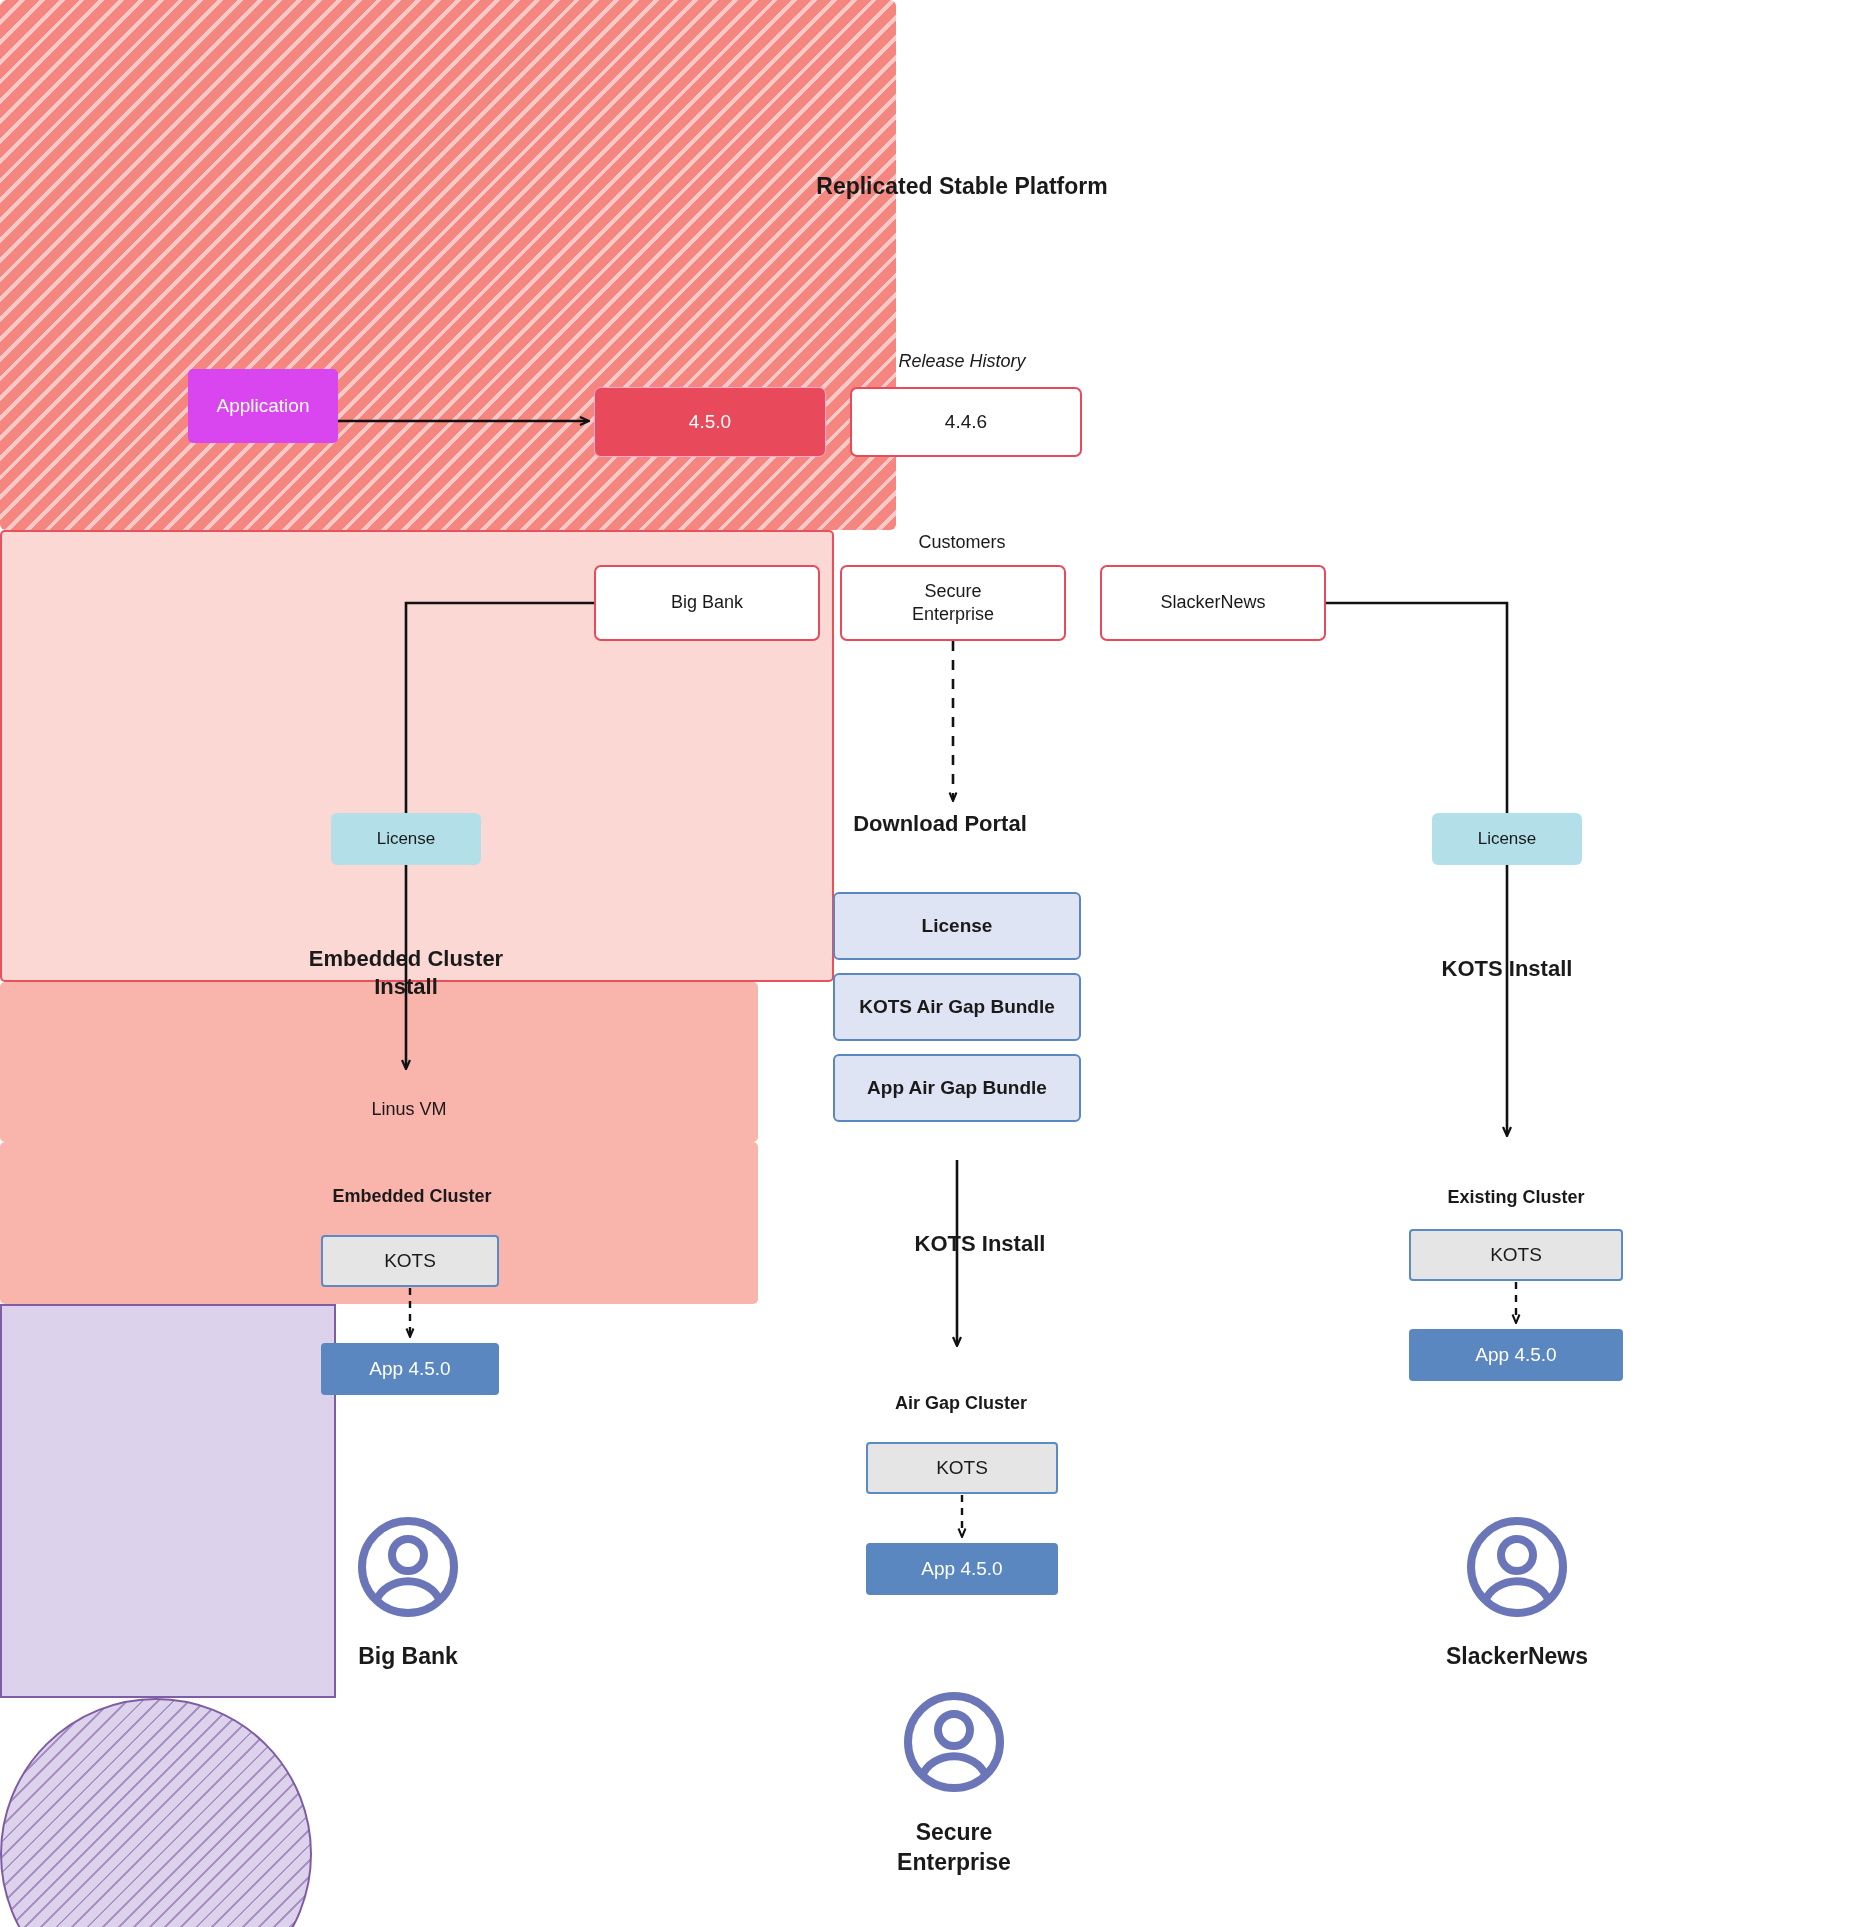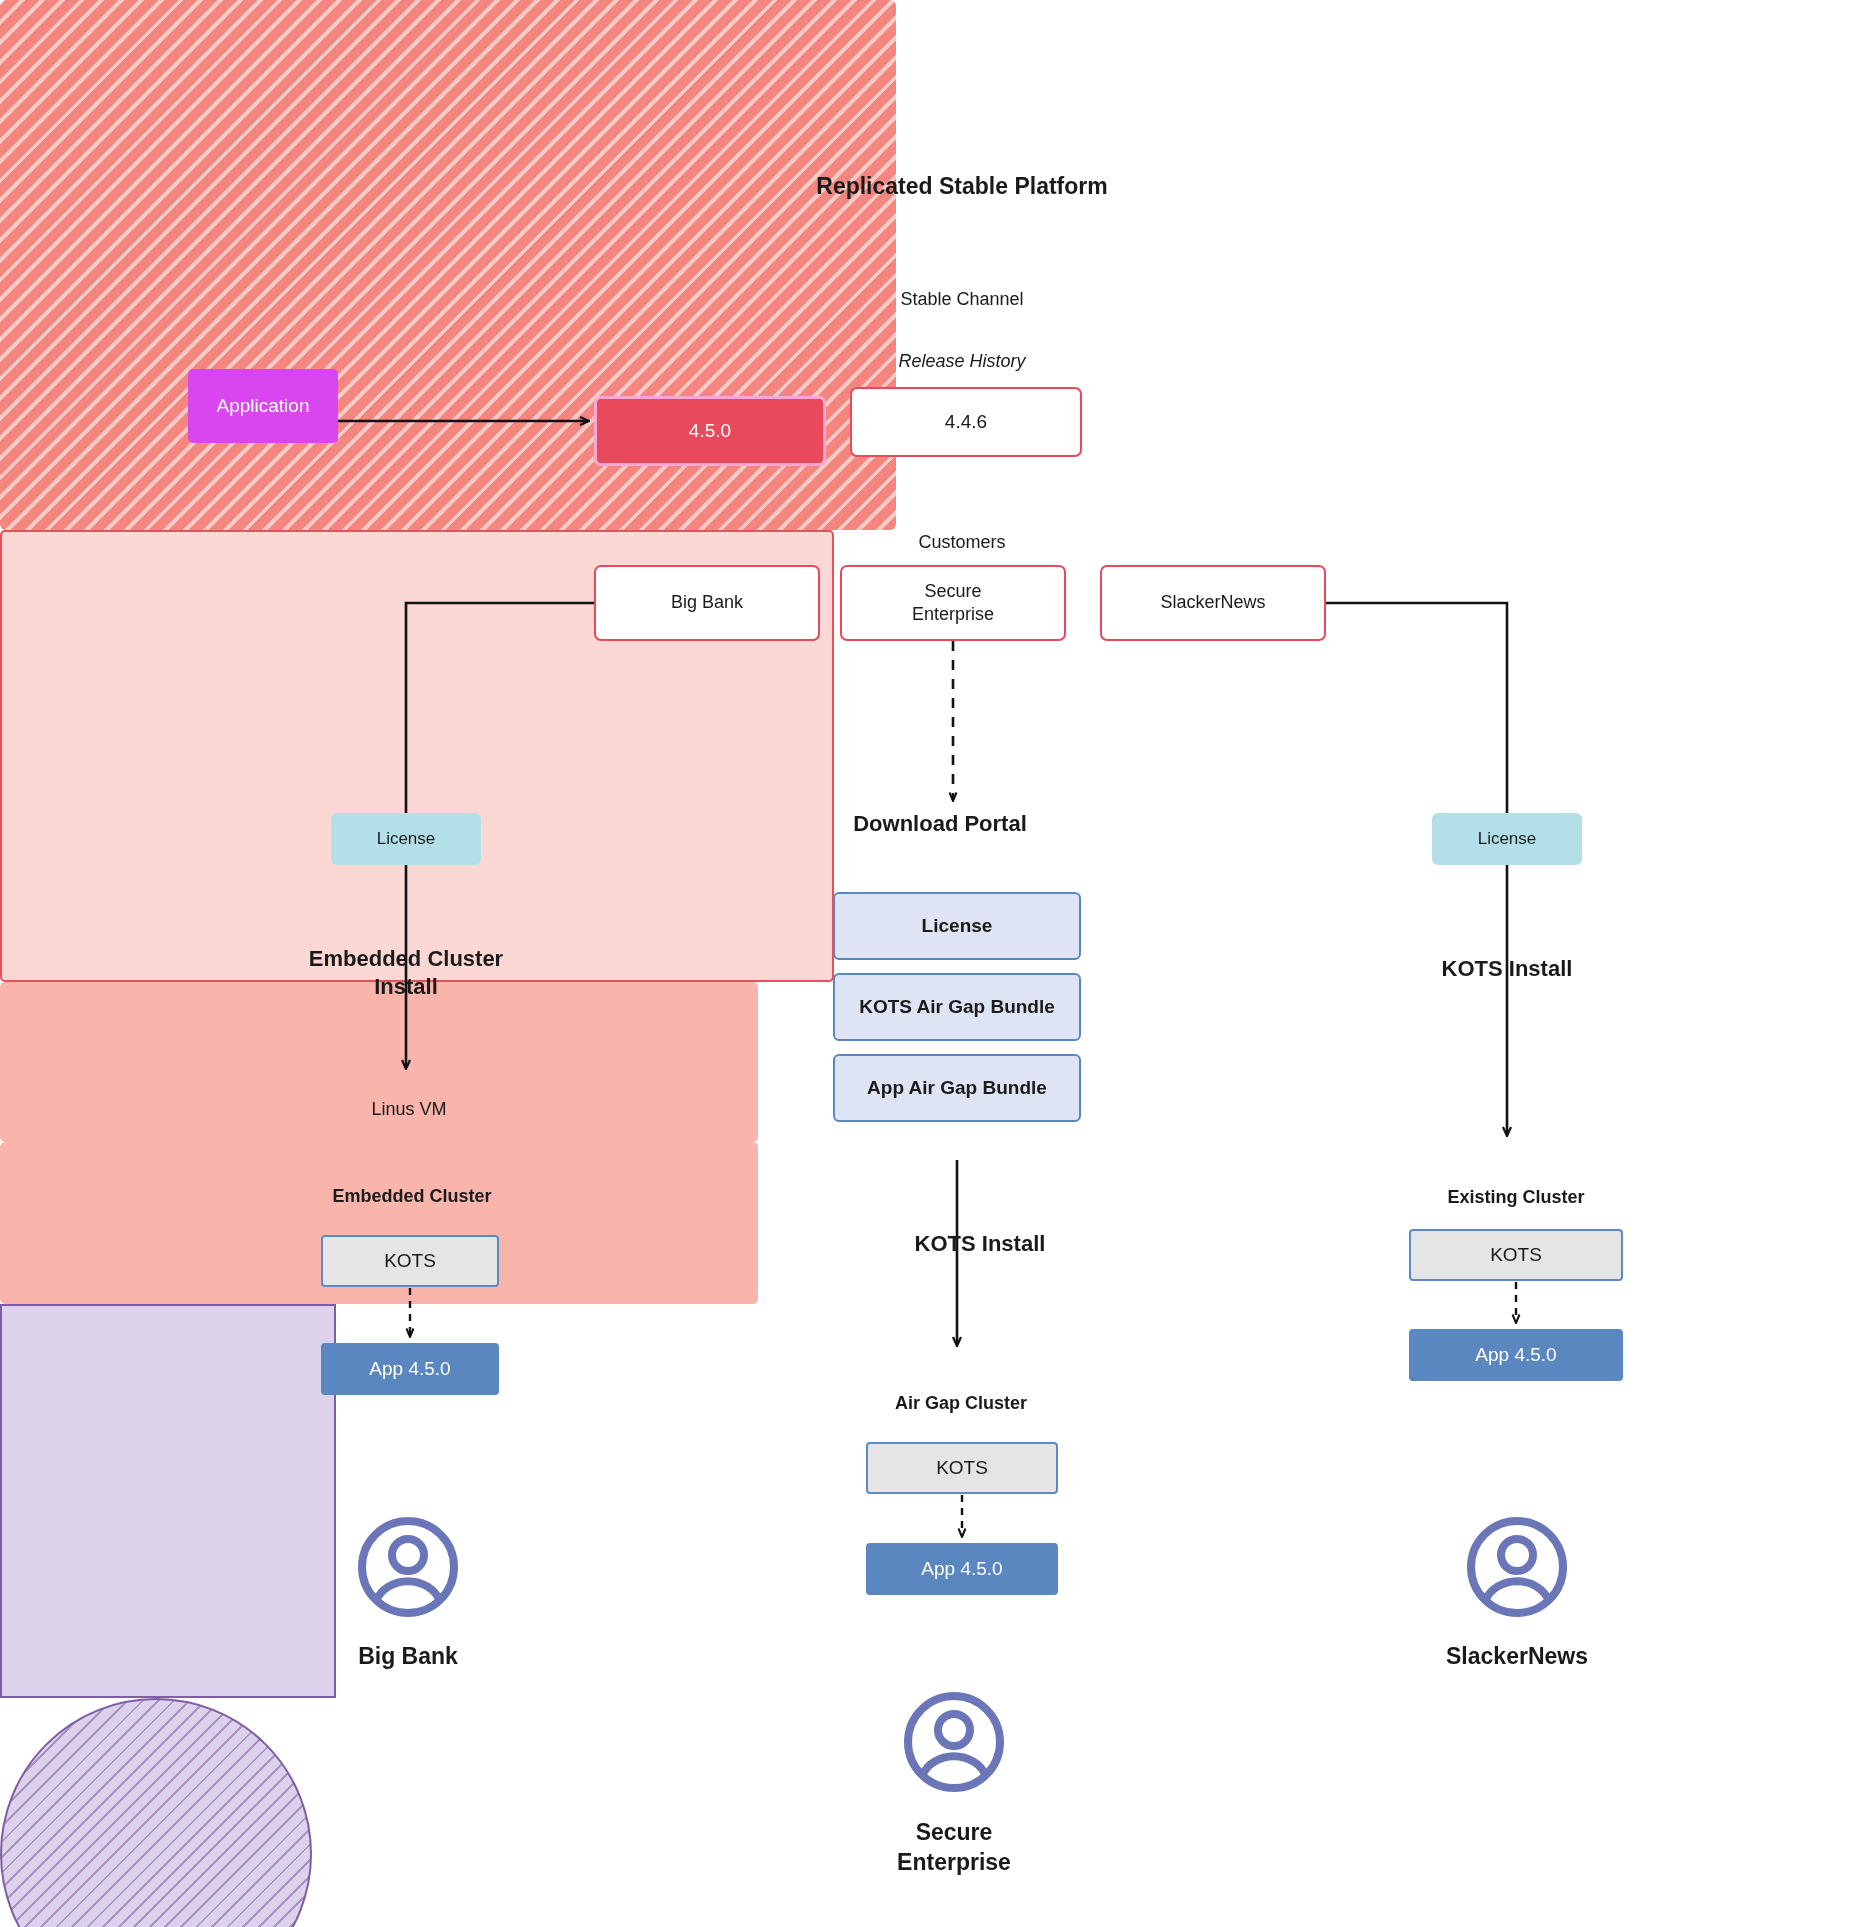--- a/index.html
+++ b/index.html
@@ -38,21 +38,21 @@
 
   #customers-band{
     left:583px;top:510px;width:758px;height:162px;
     border-radius:5px;background:#f9b4ac;
   }
   #customers-label{left:583px;top:531px;width:758px;font-size:18px;}
 
   .release-chip{
     width:232px;height:70px;border-radius:7px;font-size:19px;
   }
-  #release-450{left:594px;top:396px;background:#e8495b;border:3px solid #f9a8d4;color:#ffffff;}
+  #release-450{left:594px;top:387px;background:#e8495b;border:1px solid #f9a8d4;color:#ffffff;}
   #release-446{left:850px;top:387px;background:#ffffff;border:2.5px solid #e8495b;color:#1a1a1a;}
 
   .customer-chip{
     height:76px;border-radius:7px;background:#ffffff;border:2.5px solid #e8495b;
     font-size:18px;line-height:1.3;white-space:pre-line;
   }
   #customer-0{left:594px;top:565px;width:226px;}
   #customer-1{left:840px;top:565px;width:226px;}
   #customer-2{left:1100px;top:565px;width:226px;}
 
@@ -159,21 +159,20 @@
     <path d="M962,1495 L962,1536" fill="none" stroke="#111111" stroke-width="2.4" stroke-dasharray="7 6" marker-end="url(#arrow-sm)"></path>
 
     <path d="M1516,1282 L1516,1322" fill="none" stroke="#111111" stroke-width="2.4" stroke-dasharray="7 6" marker-end="url(#arrow-sm)"></path>
   </svg>
 
   <div class="lbl" id="platform-title">Replicated Stable Platform</div>
 
   <div id="platform-box"></div>
 
   <div id="stable-channel"></div>
-  <div class="lbl" id="stable-channel-label">Stable Channel</div>
 
   <div id="release-history"></div>
   <div class="lbl" id="release-history-label">Release History</div>
 
   <div class="node release-chip" id="release-450">4.5.0</div>
   <div class="node release-chip" id="release-446">4.4.6</div>
 
   <div id="customers-band"></div>
   <div class="lbl" id="customers-label">Customers</div>
 

